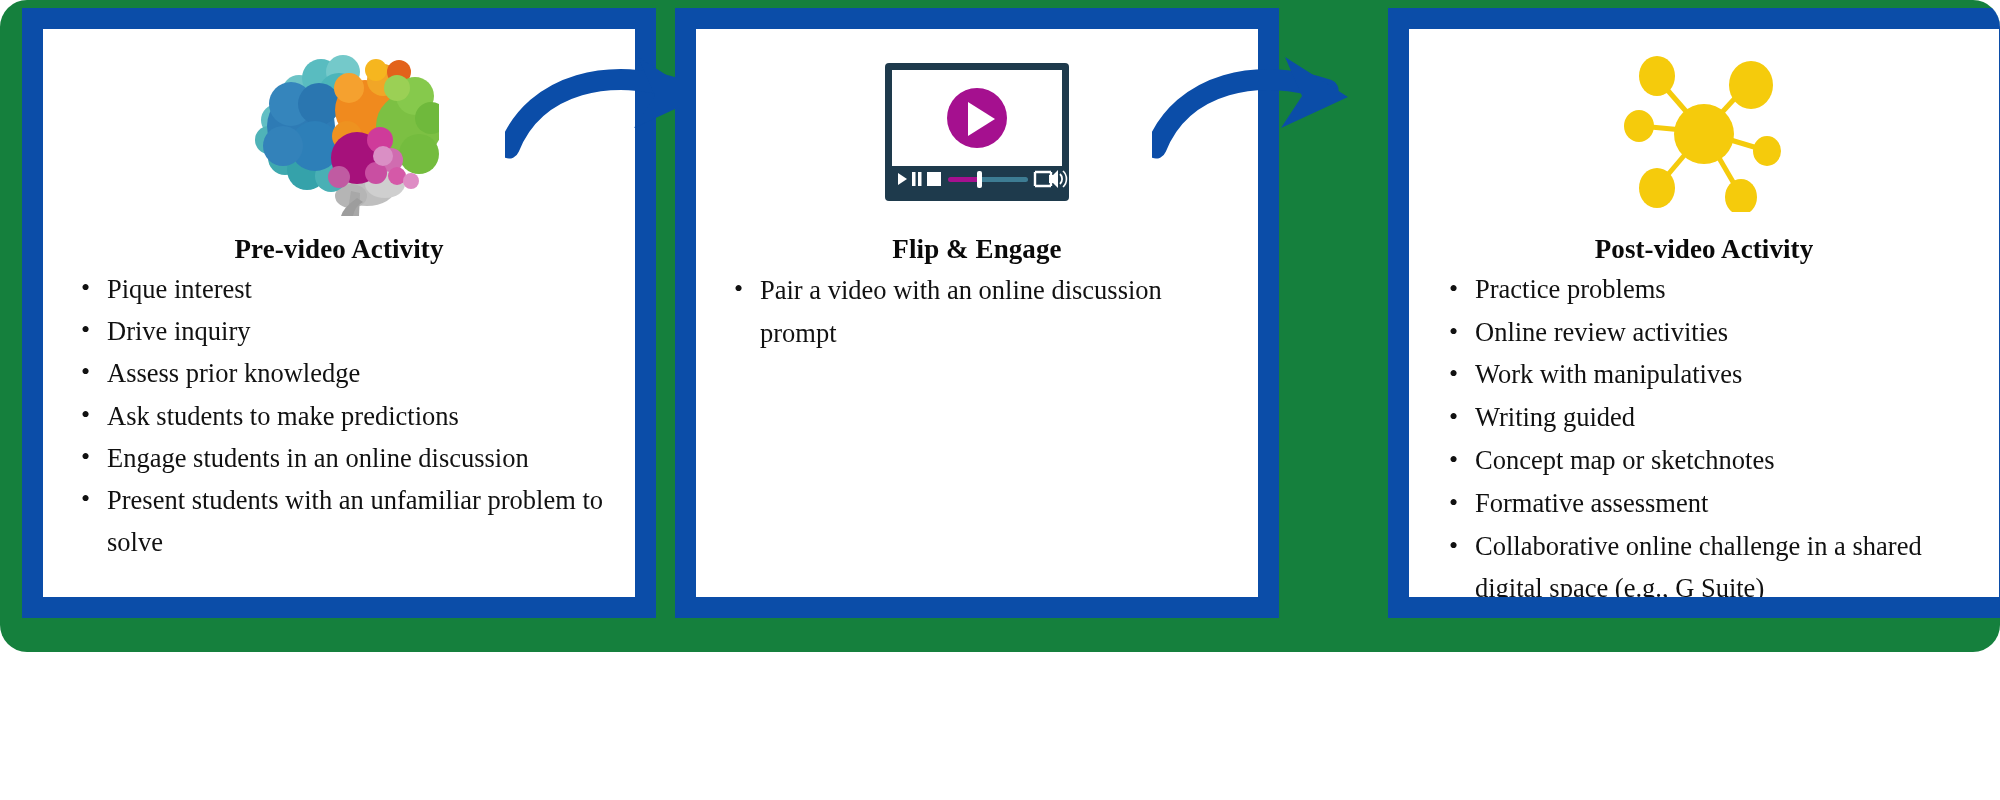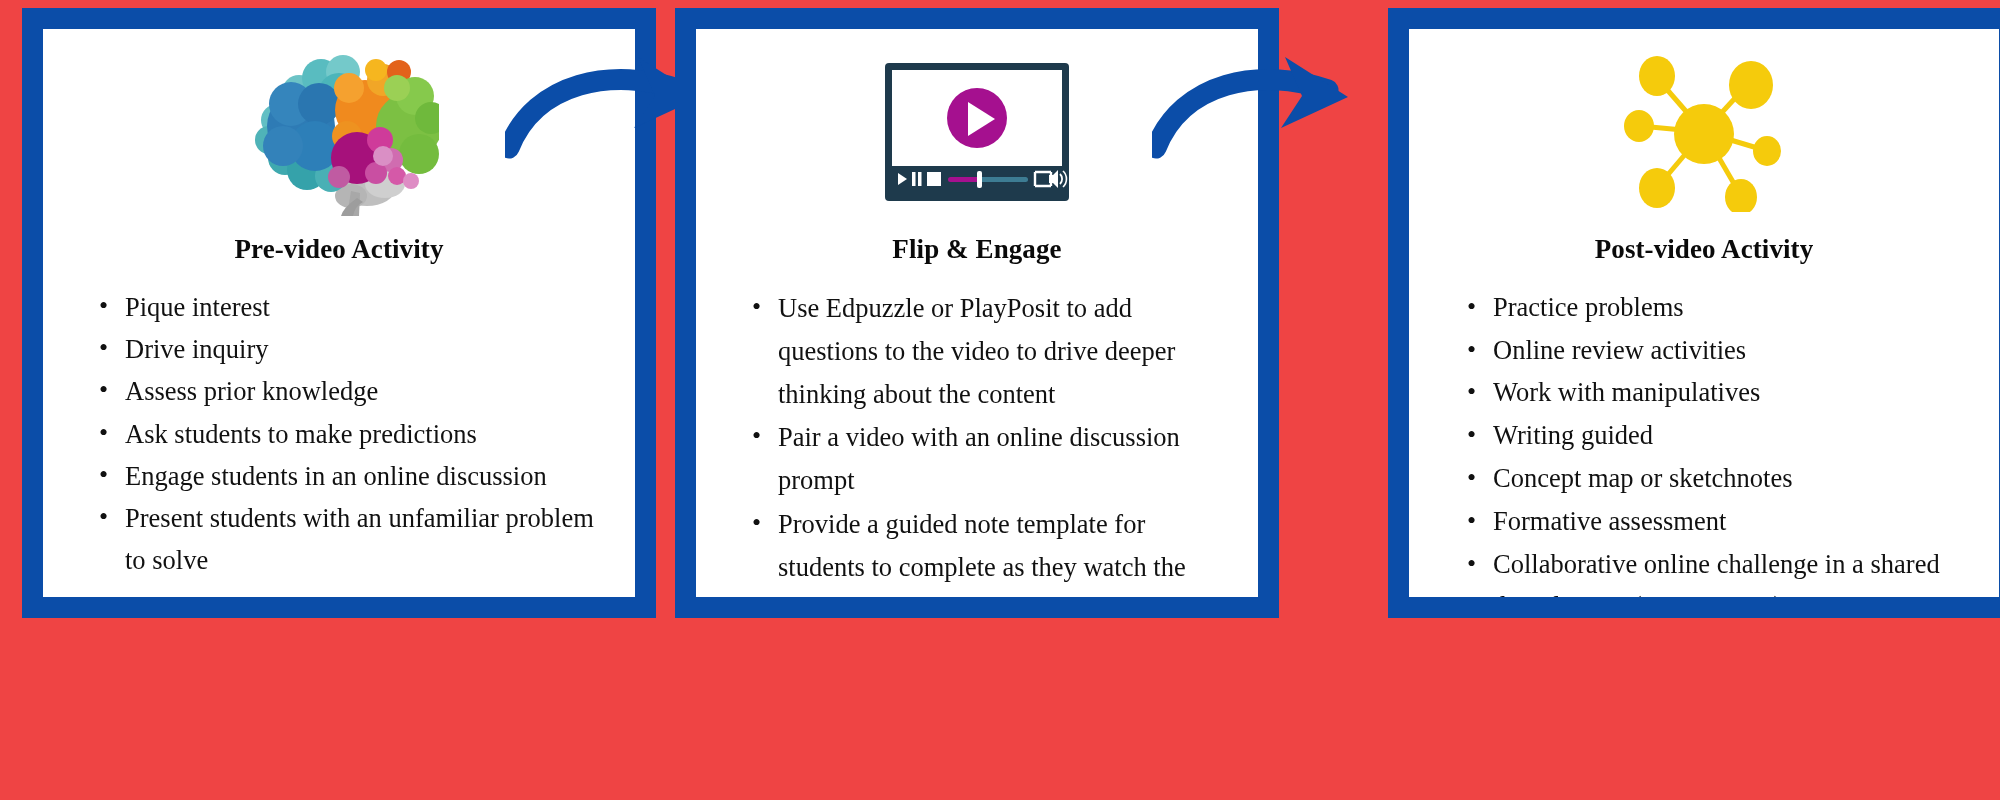--- a/index.html
+++ b/index.html
@@ -7,23 +7,24 @@
     margin: 0;
     padding: 0;
     background: #ffffff;
   }
   body {
     font-family: "Liberation Serif", "DejaVu Serif", serif;
   }
   .canvas {
     position: relative;
     width: 2000px;
-    height: 800px;
-    background: #ef4444;
+    height: 652px;
+    background: #15803d;
     overflow: hidden;
+    border-radius: 27px;
   }
 
   
   .panel {
     position: absolute;
     top: 8px;
     height: 610px;
     border: 21px solid #0B4DA8;
     background: #ffffff;
     box-sizing: border-box;
@@ -59,21 +60,21 @@
     font-size: 27px;
     color: #0a0a0a;
     line-height: 1.1;
     margin: 0 0 4px 0;
     letter-spacing: .1px;
     flex: none;
   }
 
   
   ul.bullets {
-    margin: 18px;
+    margin: 0;
     padding: 0 4px 0 44px;
     list-style: none;
     flex: 1 1 auto;
   }
   ul.bullets li {
     position: relative;
     font-size: 26.5px;
     line-height: 1.56;
     color: #111111;
     margin: 0 0 1px 0;
@@ -223,23 +224,21 @@
               <path d="M177 113 a7 7 0 0 1 0 10" stroke="#FFFFFF" stroke-width="1.8" fill="none"></path>
               <path d="M180 110 a11 11 0 0 1 0 16" stroke="#FFFFFF" stroke-width="1.6" fill="none"></path>
             </g>
           </svg>
         </div>
       </div>
 
       <div class="panel-title">Flip &amp; Engage</div>
 
       <ul class="bullets">
-        <li>Use Edpuzzle or PlayPosit to add questions to the video to drive deeper thinking about the content</li>
         <li>Pair a video with an online discussion prompt</li>
-        <li>Provide a guided note template for students to complete as they watch the video</li>
       </ul>
 
     </div>
   </div>
 
   <div class="arrow arrow-2">
     <svg viewBox="0 0 250 120" width="250" height="120" aria-hidden="true">
       <path d="M4 104 C 30 38, 108 22, 176 46" stroke="#0B4DA8" stroke-width="21" fill="none" stroke-linecap="round"></path>
       <path d="M133 13 L196 53 L129 84 L150 52 Z" fill="#0B4DA8"></path>
     </svg>

